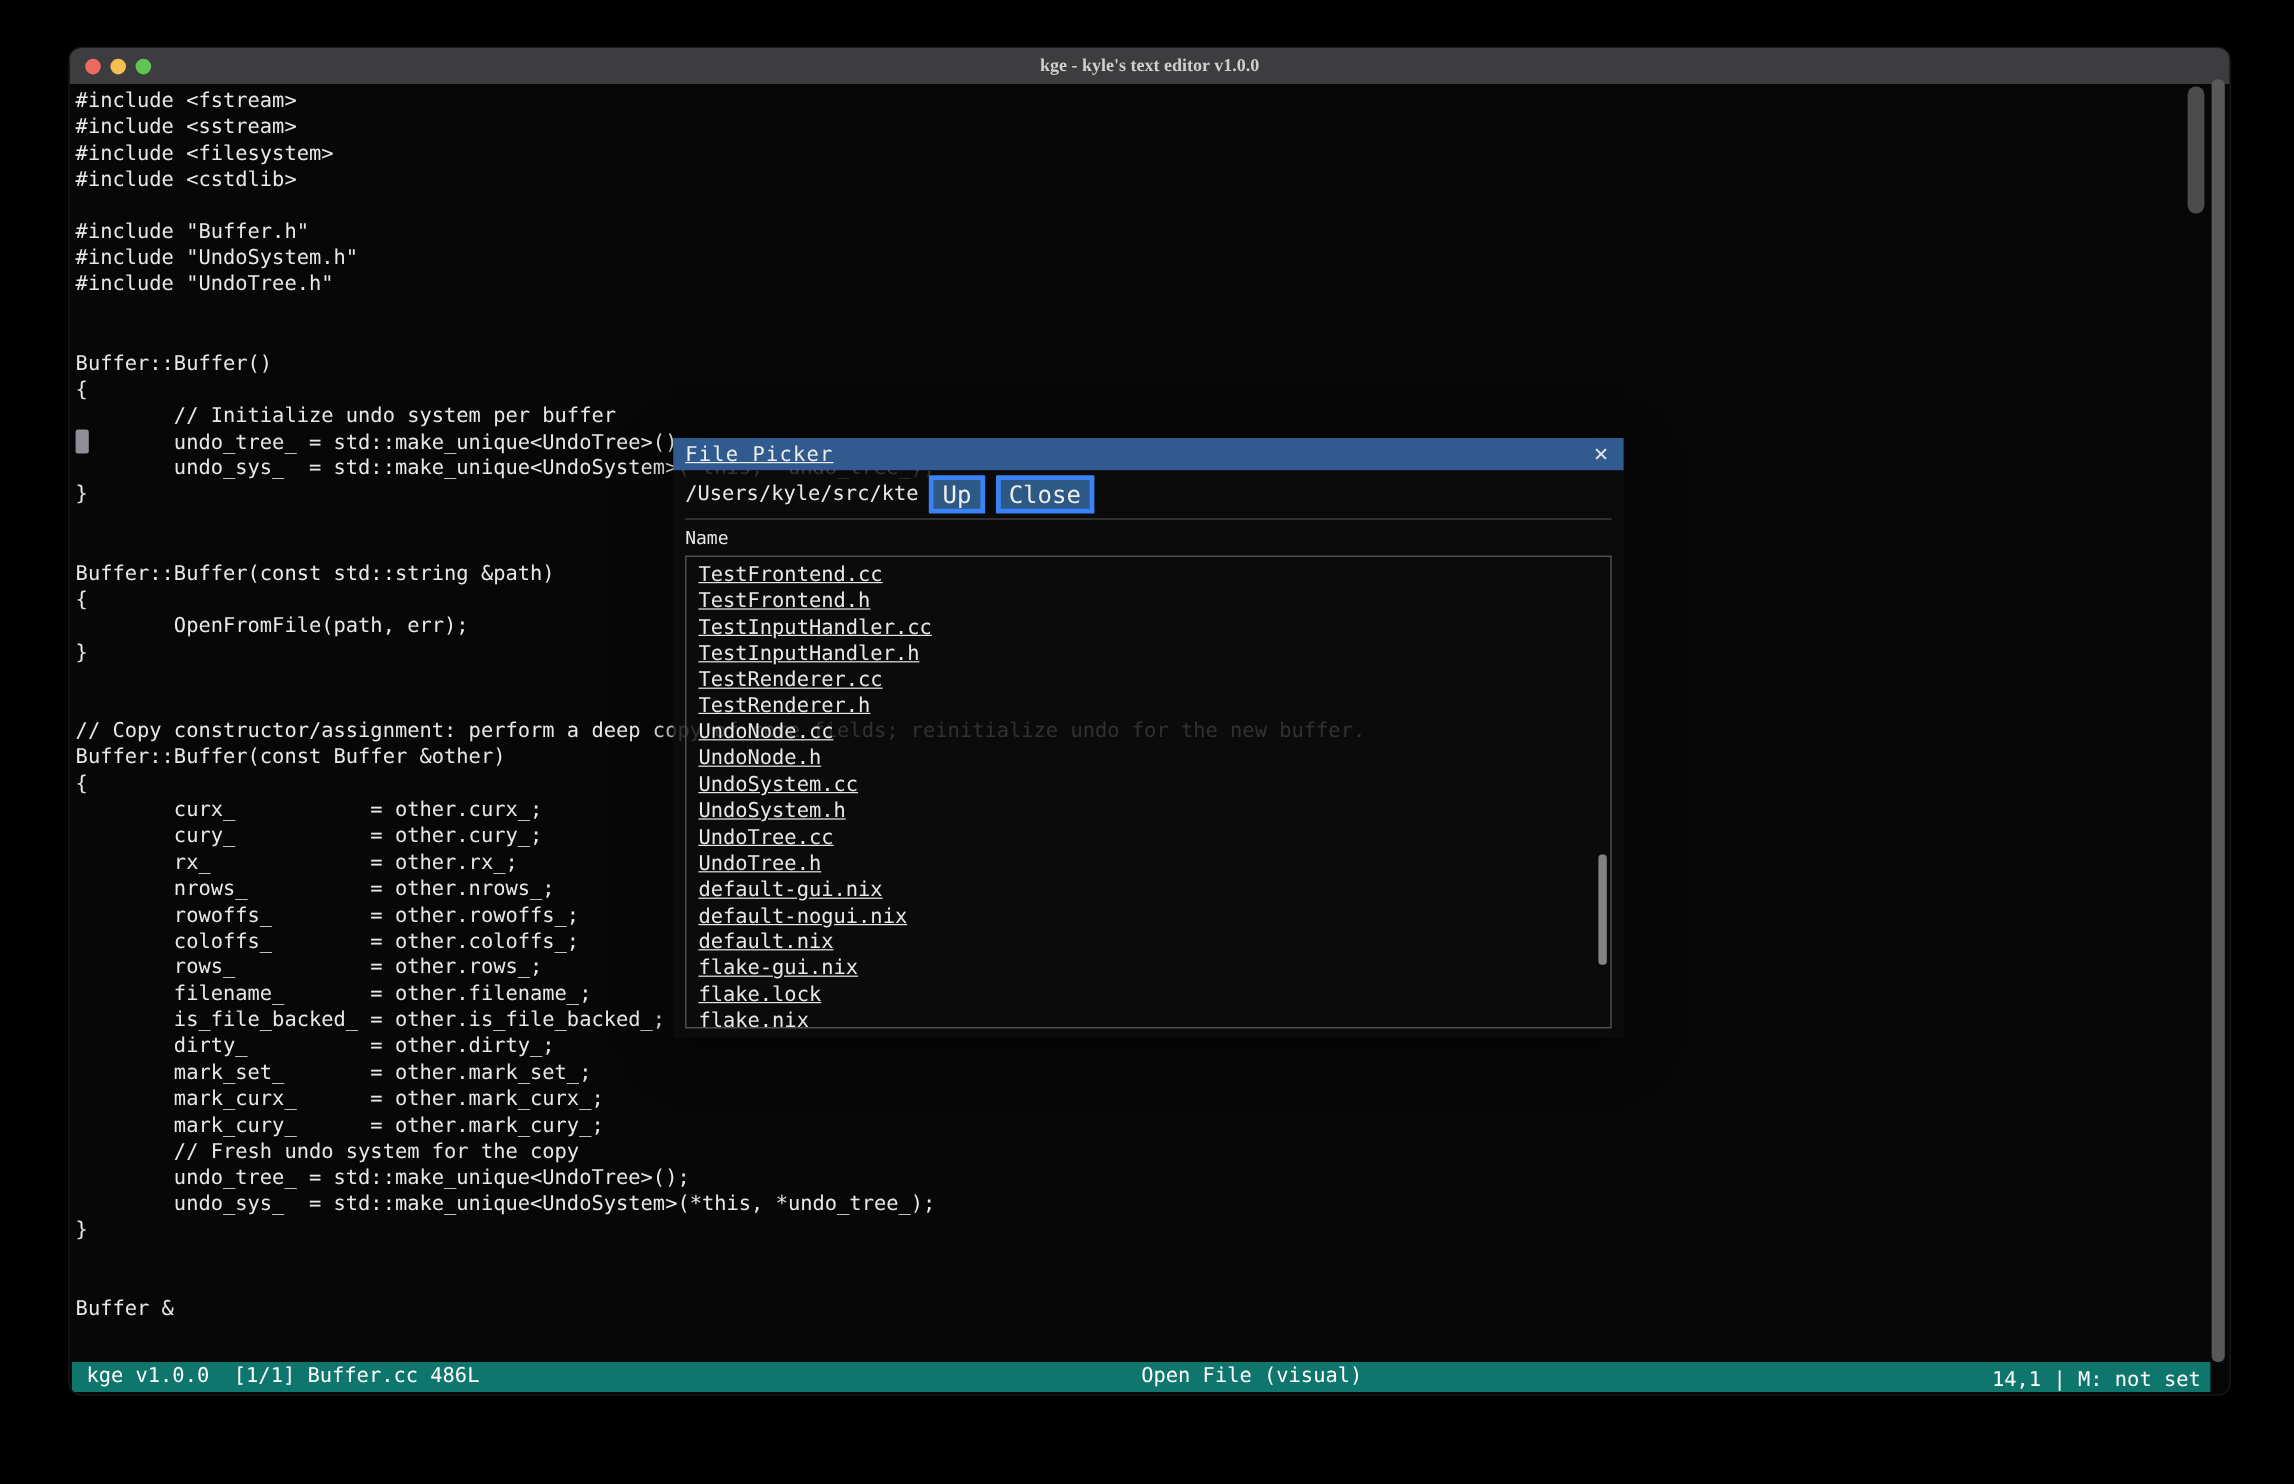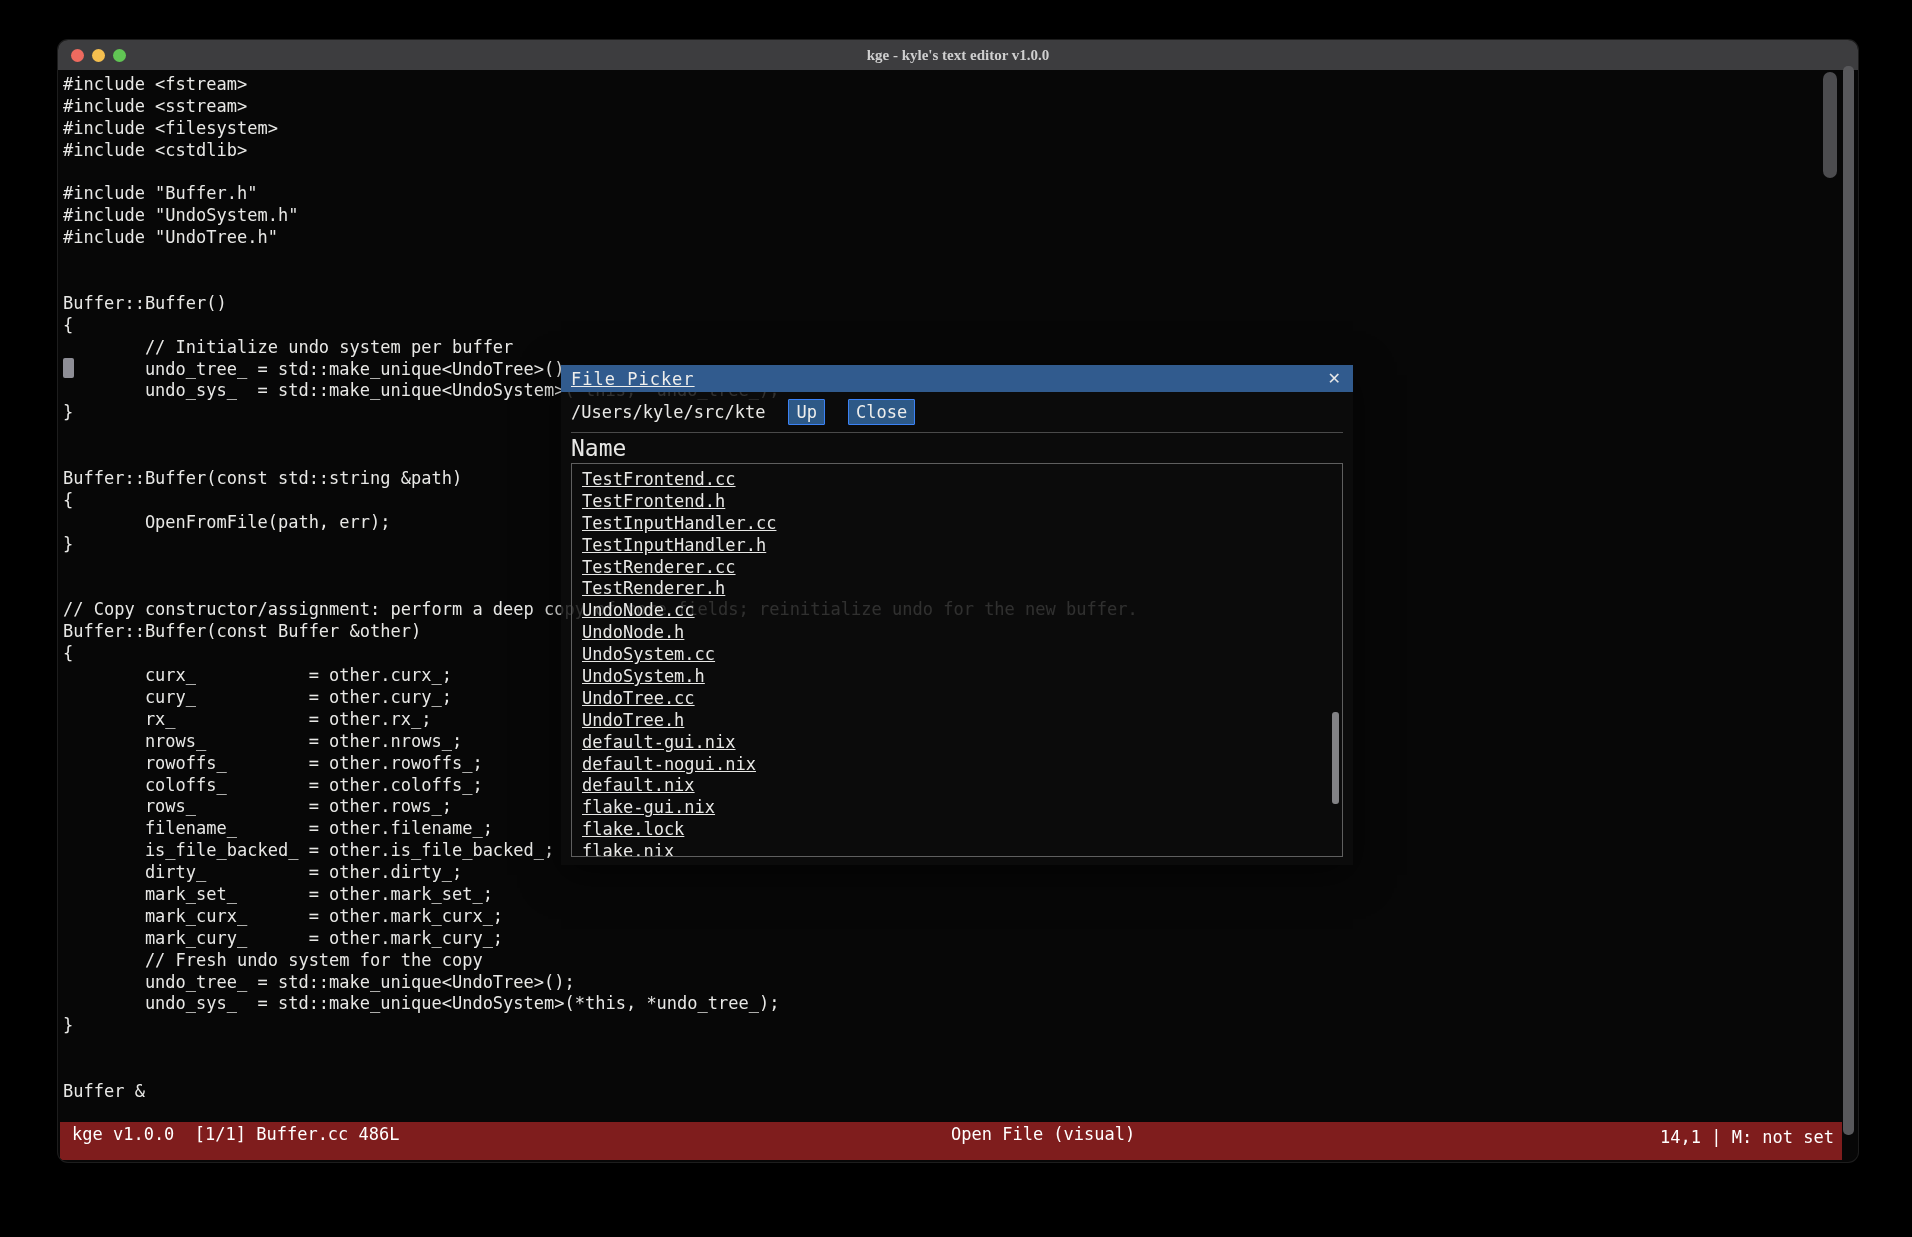--- a/index.html
+++ b/index.html
@@ -67,45 +67,45 @@
     position:absolute;left:0;top:27px;right:0;bottom:0;
     background:rgba(12,12,12,0.84);
     display:flex;flex-direction:column;padding:0 10px 8px 10px;box-sizing:border-box;
   }
   .fp-pathrow{
     display:flex;align-items:center;height:40px;flex:0 0 40px;
     font-size:17px;color:#e8e8e6;
   }
   .fp-path{white-space:pre;}
   .fp-btn{
-    background:#2d5987;border:1px solid #3b82f6;color:#eeeeec;
-    font-family:"DejaVu Sans Mono",monospace;font-size:17px;
-    padding:1px 7px;margin-left:23px;line-height:22px;border-radius:1px;
+    background:#2d5987;border:4px solid #3b82f6;color:#eeeeec;
+    font-family:"DejaVu Sans Mono",monospace;font-size:20px;
+    padding:1px 7px;margin-left:9px;line-height:22px;border-radius:1px;
   }
   .fp-sep{height:1px;background:#4a4a4a;flex:0 0 1px;}
   .fp-name-row{
     height:30px;flex:0 0 30px;display:flex;align-items:center;
-    font-size:23px;color:#e8e8e6;
+    font-size:15px;color:#e8e8e6;
   }
   .fp-list{
     flex:1 1 auto;border:1px solid #5f5f5f;position:relative;
     overflow:hidden;padding:5px 0 0 10px;
   }
   .fp-file{
     white-space:pre;height:21.9px;line-height:21.9px;
     font-size:17px;color:#e8e8e6;text-decoration:underline;
   }
   .fp-list-thumb{
     position:absolute;right:3px;top:248px;width:7px;height:92px;
     background:#828285;border-radius:3px;
   }
   
   .statusbar{
-    position:absolute;left:2px;right:16px;bottom:2px;height:38px;
-    background:#7f1d1d;z-index:3;color:#ffffff;font-size:17px;
+    position:absolute;left:2px;right:16px;bottom:2px;height:25px;
+    background:#0f766e;z-index:3;color:#ffffff;font-size:17px;
   }
   .status-left{position:absolute;left:12px;top:1px;line-height:23px;white-space:pre;}
   .status-center{position:absolute;left:50%;top:1px;line-height:23px;white-space:pre;}
   .status-right{position:absolute;right:8px;top:4px;line-height:23px;white-space:pre;}
 </style>
 </head>
 <body>
 
 <div class="window">
 

